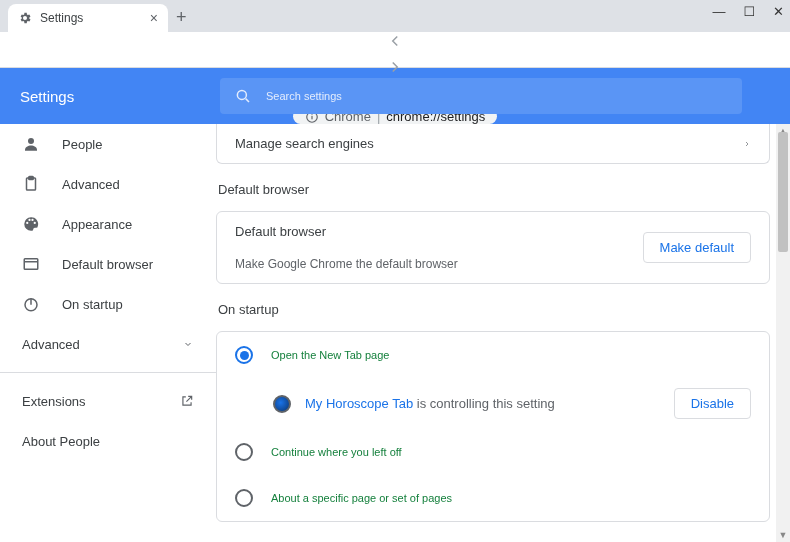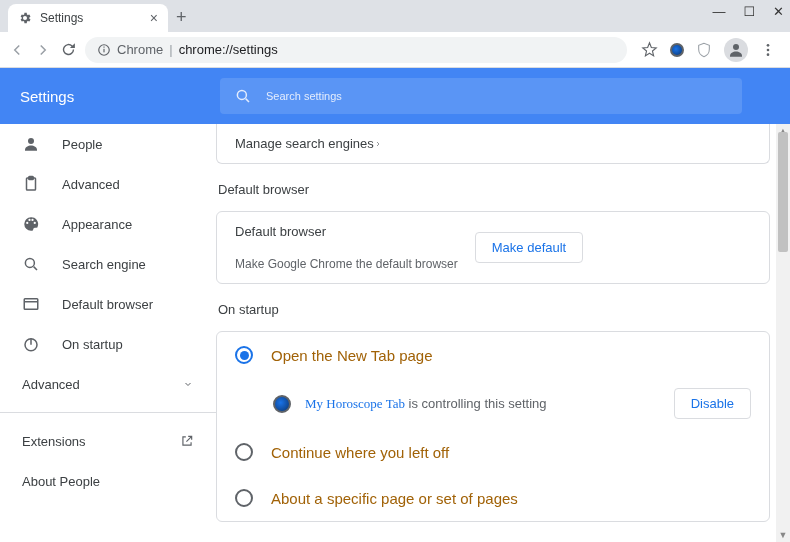--- a/index.html
+++ b/index.html
@@ -6,21 +6,21 @@
 body { width: 790px; height: 542px; background: #fff; overflow: hidden; position: relative; }
 
 .titlebar { height: 32px; background: #dee1e6; display: flex; align-items: flex-end; position: relative; }
 .tab { background: #fff; height: 28px; margin-left: 8px; border-radius: 8px 8px 0 0; display: flex; align-items: center; padding: 0 10px; min-width: 160px; font-size: 12px; color: #3c4043; }
 .tab-icon { width: 14px; height: 14px; margin-right: 8px; color: #5f6368; }
 .tab-close { margin-left: auto; color: #5f6368; font-size: 14px; cursor: pointer; }
 .new-tab { margin-left: 8px; color: #5f6368; font-size: 18px; margin-bottom: 4px; cursor: pointer; }
 .win-controls { position: absolute; right: 6px; top: 4px; display: flex; gap: 18px; color: #333; }
 .win-btn { cursor: pointer; font-size: 13px; }
 
-.addr-bar { height: 36px; background: #fff; border-bottom: 1px solid #dadce0; display: flex; align-items: center; padding: 0 8px; gap: 8px; }
+.addr-bar { height: 36px; background: #fff; border-bottom: 1px solid #dadce0; display: flex; align-items: center; padding: 0 8px; gap: 8px; flex-direction: column; }
 .nav-btn { color: #9aa0a6; cursor: pointer; display: flex; align-items: center; }
 .nav-btn.en { color: #5f6368; }
 .url-box { flex: 1; height: 26px; background: #f1f3f4; border-radius: 13px; display: flex; align-items: center; padding: 0 12px; font-size: 13px; color: #5f6368; gap: 6px; }
 .url-sep { color: #9aa0a6; }
 .addr-icons { display: flex; align-items: center; gap: 12px; padding: 0 6px; }
 .addr-icon { color: #5f6368; cursor: pointer; }
 .ext-dot { width: 14px; height: 14px; border-radius: 50%; border: 2px solid #5f6368; background: radial-gradient(circle at 40% 40%, #1a73e8, #0b3570); }
 .avatar { width: 24px; height: 24px; border-radius: 50%; background: #dadce0; display: flex; align-items: center; justify-content: center; }
 
 .blue-header { height: 56px; background: #4285f4; display: flex; align-items: center; padding: 0 20px; gap: 20px; }
@@ -30,32 +30,32 @@
 .main { display: flex; height: 418px; }
 .sidebar { width: 216px; padding-top: 0; }
 .side-item { display: flex; align-items: center; height: 40px; padding: 0 22px; font-size: 13px; color: #3c4043; cursor: pointer; gap: 22px; border-radius: 0 20px 20px 0; margin-right: 8px; }
 .side-icon { width: 18px; color: #5f6368; display: flex; }
 .advanced-item { display: flex; align-items: center; height: 40px; padding: 0 22px; font-size: 13px; color: #3c4043; cursor: pointer; justify-content: space-between; }
 .divider { height: 1px; background: #dadce0; margin: 8px 0; }
 .ext-item { display: flex; align-items: center; height: 40px; padding: 0 22px; font-size: 13px; color: #3c4043; cursor: pointer; justify-content: space-between; }
 
 .content { flex: 1; padding: 0 20px 0 0; position: relative; overflow: hidden; }
 .card { background: #fff; border: 1px solid #dadce0; border-radius: 6px; margin-bottom: 18px; }
-.card-row { padding: 12px 18px; display: flex; justify-content: flex-start; align-items: center; font-size: 13px; color: #3c4043; }
+.card-row { padding: 12px 18px; display: flex; justify-content: space-between; align-items: center; font-size: 13px; color: #3c4043; }
 .section-title { font-size: 13px; color: #3c4043; margin: 8px 0 14px 2px; font-weight: 500; }
 .sub { font-size: 12px; color: #5f6368; margin-top: 18px; }
 .btn-outline { border: 1px solid #dadce0; color: #1a73e8; font-size: 13px; padding: 7px 16px; border-radius: 4px; background: #fff; cursor: pointer; margin-left: 17px; }
 
-.radio-row { display: flex; align-items: center; padding: 14px 18px; gap: 18px; font-size: 15px; color: #a16207; }
+.radio-row { display: flex; align-items: center; padding: 14px 18px; gap: 18px; font-size: 11px; color: #15803d; }
 .radio { width: 18px; height: 18px; border: 2px solid #5f6368; border-radius: 50%; display: flex; align-items: center; justify-content: center; }
 .radio.sel { border-color: #1a73e8; }
 .radio.sel::after { content: ''; width: 9px; height: 9px; background: #1a73e8; border-radius: 50%; }
 .ext-notice { display: flex; align-items: center; padding: 10px 18px 10px 56px; gap: 14px; font-size: 13px; color: #5f6368; }
 .ext-badge { width: 18px; height: 18px; border-radius: 50%; border: 2px solid #5f6368; background: radial-gradient(circle at 40% 40%, #1a73e8, #0b3570); }
-.ext-link { color: #1a73e8; font-family: Liberation Serif, serif; }
+.ext-link { color: #1a73e8; }
 .disable-btn { margin-left: auto; }
 
 .adv-footer { display: flex; justify-content: center; align-items: center; gap: 16px; font-size: 13px; color: #5f6368; padding: 24px 0 10px; cursor: pointer; }
 
 .scrollbar { position: absolute; right: 0; top: 0; width: 14px; height: 100%; background: #f1f1f1; }
 .scroll-thumb { position: absolute; right: 2px; width: 10px; top: 8px; height: 120px; background: #c1c1c1; border-radius: 2px; }
 .scroll-arrow { position: absolute; width: 14px; height: 14px; display: flex; align-items: center; justify-content: center; color: #888; font-size: 9px; }
 
 svg { display: block; }
 
@@ -168,29 +168,20 @@
         </span>
       <span>Advanced</span>
     </div>
     <div class="side-item">
       <span class="side-icon">
           <svg width="18" height="18" viewBox="0 0 24 24" fill="#5f6368">
             <path d="M12 3a9 9 0 1 0 0 18h1a2 2 0 0 0 2-2 2 2 0 0 1 2-2h2a2 2 0 0 0 2-2 9 9 0 0 0-9-12Zm-5 9a1.5 1.5 0 1 1 0-3 1.5 1.5 0 0 1 0 3Zm3-4a1.5 1.5 0 1 1 0-3 1.5 1.5 0 0 1 0 3Zm4 0a1.5 1.5 0 1 1 0-3 1.5 1.5 0 0 1 0 3Zm3 4a1.5 1.5 0 1 1 0-3 1.5 1.5 0 0 1 0 3Z"></path>
           </svg>
         </span>
       <span>Appearance</span>
-    </div>
-    <div class="side-item">
-      <span class="side-icon">
-          <svg width="18" height="18" viewBox="0 0 24 24">
-            <circle cx="10.5" cy="10.5" r="6" fill="none" stroke="#5f6368" stroke-width="2"></circle>
-            <path d="m20 20-4.5-4.5" stroke="#5f6368" stroke-width="2"></path>
-          </svg>
-        </span>
-      <span>Search engine</span>
     </div>
     <div class="side-item">
       <span class="side-icon">
           <svg width="18" height="18" viewBox="0 0 24 24" fill="none" stroke="#5f6368" stroke-width="2">
             <rect x="3" y="5" width="18" height="14" rx="1"></rect>
             <path d="M3 9h18"></path>
           </svg>
         </span>
       <span>Default browser</span>
     </div>

